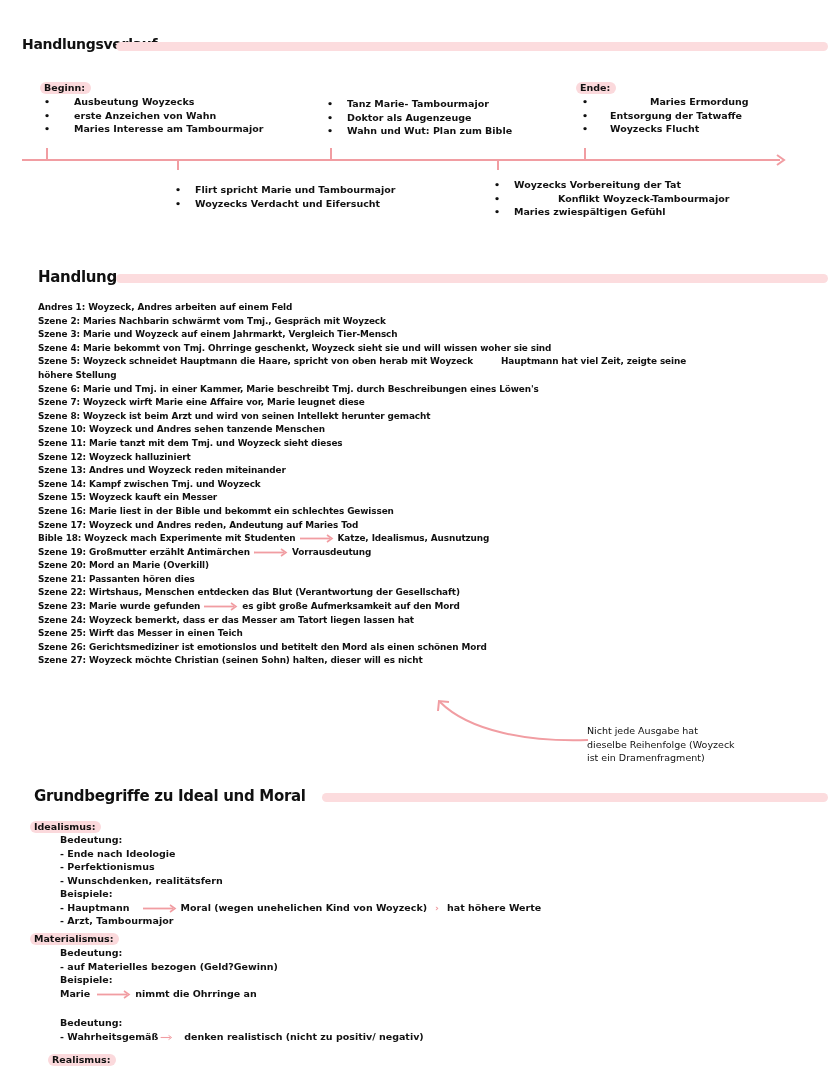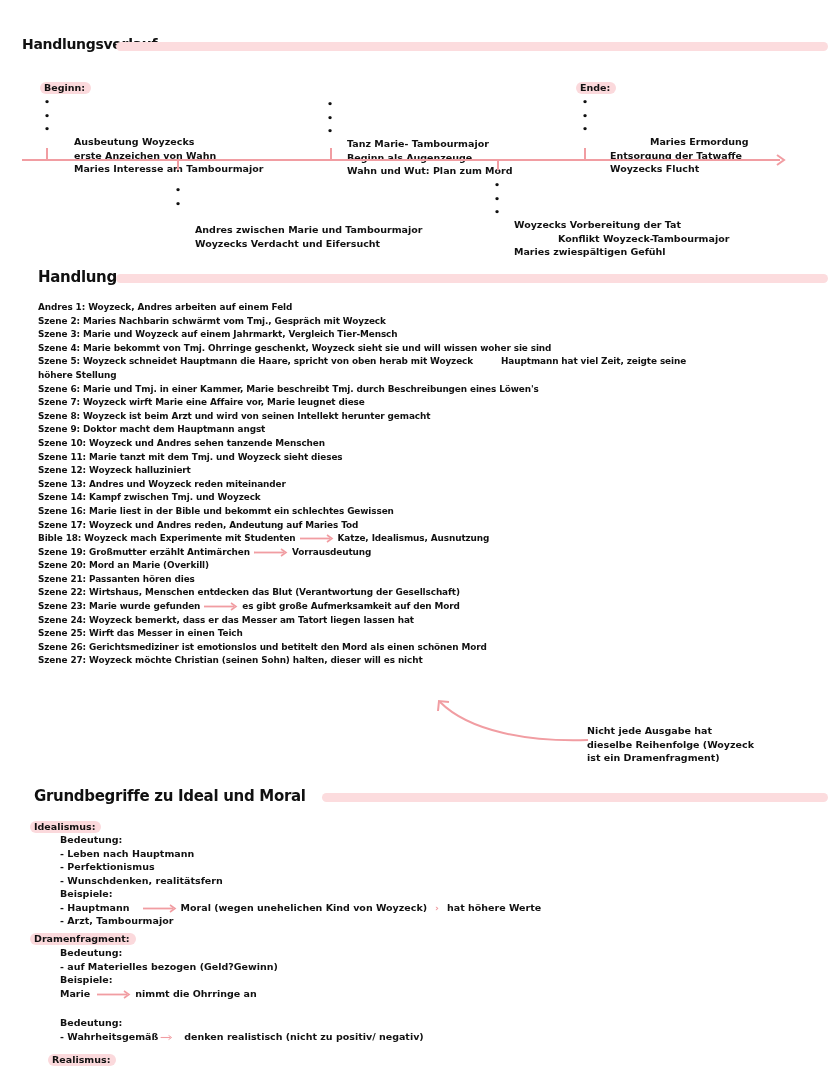--- a/index.html
+++ b/index.html
@@ -16,31 +16,31 @@
   }
   .label-pill {
     position: absolute; font-weight: bold; font-size: 9.5px; padding: 0 6px 0 4px;
     background: #fbd9dc; border-radius: 7px; line-height: 12px; white-space: nowrap;
   }
   .bullets { position: absolute; margin: 0; padding: 0; list-style: none; }
   .bullets li {
     font-size: 9.5px; font-weight: bold; line-height: 13.5px; white-space: nowrap; position: relative;
   }
   .bullets li .dot { position: absolute; left: 0; }
-  .bullets li .txt { position: absolute; white-space: nowrap; margin-top: 40px; }
+  .bullets li .txt { position: absolute; white-space: nowrap; }
   .line-pink { position: absolute; background: #f19da2; }
   .scenes { position: absolute; left: 38px; top: 301px; }
   .scene {
     font-size: 8.9px; font-weight: bold; line-height: 13.6px; white-space: nowrap; letter-spacing: -0.1px;
   }
   .scene .arrow, .mini-arrow {
     display: inline-block; width: 36px; height: 9px; vertical-align: middle; margin: 0 3px;
   }
   .note {
-    position: absolute; left: 587px; top: 724px; font-size: 9.5px; font-weight: bold; line-height: 13.5px; width: 200px;
+    position: absolute; left: 587px; top: 724px; font-size: 9.5px; font-weight: normal; line-height: 13.5px; width: 200px;
   }
   .concept { position: absolute; font-size: 9.5px; font-weight: bold; line-height: 13.5px; white-space: nowrap; }
   .chev { color: #f19da2; margin: 0 8px; }
 </style>
 </head>
 <body>
 
 <div class="abs heading" style="left:22px; top:36px;">Handlungsverlauf</div>
 <div class="heading-bar" style="left:116px; top:42px; width:712px;"></div>
 
@@ -60,25 +60,25 @@
     </li>
 </ul>
 
 <ul class="bullets" style="left:327px; top:97px; width:200px;">
   <li style="height:13.5px;">
       <span class="dot">•</span>
       <span class="txt" style="left:20px;text-align:right;">Tanz Marie- Tambourmajor</span>
     </li>
   <li style="height:13.5px;">
       <span class="dot">•</span>
-      <span class="txt" style="left:20px;">Beginn als Augenzeuge</span>
-    </li>
-  <li style="height:13.5px;">
-      <span class="dot">•</span>
-      <span class="txt" style="left:20px;">Wahn und Wut: Plan zum Mord</span>
+      <span class="txt" style="left:20px;">Doktor als Augenzeuge</span>
+    </li>
+  <li style="height:13.5px;">
+      <span class="dot">•</span>
+      <span class="txt" style="left:20px;">Wahn und Wut: Plan zum Bible</span>
     </li>
 </ul>
 
 <div class="label-pill" style="left:576px; top:82px;">Ende:</div>
 <ul class="bullets" style="left:582px; top:95px; width:220px;">
   <li style="height:13.5px;">
       <span class="dot">•</span>
       <span class="txt" style="left:28px;padding-left:40px;">Maries Ermordung</span>
     </li>
   <li style="height:13.5px;">
@@ -97,21 +97,21 @@
 </svg>
 <div class="line-pink" style="left:46px; top:148px; width:2px; height:12px;"></div>
 <div class="line-pink" style="left:177px; top:160px; width:2px; height:10px;"></div>
 <div class="line-pink" style="left:330px; top:148px; width:2px; height:12px;"></div>
 <div class="line-pink" style="left:497px; top:160px; width:2px; height:10px;"></div>
 <div class="line-pink" style="left:584px; top:148px; width:2px; height:12px;"></div>
 
 <ul class="bullets" style="left:175px; top:183px; width:280px;">
   <li style="height:13.5px;">
       <span class="dot">•</span>
-      <span class="txt" style="left:20px;">Andres zwischen Marie und Tambourmajor</span>
+      <span class="txt" style="left:20px;">Flirt spricht Marie und Tambourmajor</span>
     </li>
   <li style="height:13.5px;">
       <span class="dot">•</span>
       <span class="txt" style="left:20px;">Woyzecks Verdacht und Eifersucht</span>
     </li>
 </ul>
 
 <ul class="bullets" style="left:494px; top:178px; width:260px;">
   <li style="height:13.5px;">
       <span class="dot">•</span>
@@ -133,26 +133,26 @@
 <div class="scenes">
   <div class="scene"><span>Andres 1:</span> <span>Woyzeck, Andres arbeiten auf einem Feld</span></div>
   <div class="scene"><span>Szene 2:</span> <span>Maries Nachbarin schwärmt vom Tmj., Gespräch mit Woyzeck</span></div>
   <div class="scene"><span>Szene 3:</span> <span>Marie und Woyzeck auf einem Jahrmarkt, Vergleich Tier-Mensch</span></div>
   <div class="scene"><span>Szene 4:</span> <span>Marie bekommt von Tmj. Ohrringe geschenkt, Woyzeck sieht sie und will wissen woher sie sind</span></div>
   <div class="scene"><span>Szene 5:</span> <span>Woyzeck schneidet Hauptmann die Haare, spricht von oben herab mit Woyzeck</span><span style="display:inline-block; width:28px;"></span><span>Hauptmann hat viel Zeit, zeigte seine</span></div>
   <div class="scene">höhere Stellung</div>
   <div class="scene"><span>Szene 6:</span> <span>Marie und Tmj. in einer Kammer, Marie beschreibt Tmj. durch Beschreibungen eines Löwen's</span></div>
   <div class="scene"><span>Szene 7:</span> <span>Woyzeck wirft Marie eine Affaire vor, Marie leugnet diese</span></div>
   <div class="scene"><span>Szene 8:</span> <span>Woyzeck ist beim Arzt und wird von seinen Intellekt herunter gemacht</span></div>
-  <div class="scene"><span>Szene 9:</span> <span>Doktor macht dem Hauptmann angst</span></div>
   <div class="scene"><span>Szene 10:</span> <span>Woyzeck und Andres sehen tanzende Menschen</span></div>
   <div class="scene"><span>Szene 11:</span> <span>Marie tanzt mit dem Tmj. und Woyzeck sieht dieses</span></div>
   <div class="scene"><span>Szene 12:</span> <span>Woyzeck halluziniert</span></div>
   <div class="scene"><span>Szene 13:</span> <span>Andres und Woyzeck reden miteinander</span></div>
   <div class="scene"><span>Szene 14:</span> <span>Kampf zwischen Tmj. und Woyzeck</span></div>
+  <div class="scene"><span>Szene 15:</span> <span>Woyzeck kauft ein Messer</span></div>
   <div class="scene"><span>Szene 16:</span> <span>Marie liest in der Bible und bekommt ein schlechtes Gewissen</span></div>
   <div class="scene"><span>Szene 17:</span> <span>Woyzeck und Andres reden, Andeutung auf Maries Tod</span></div>
   <div class="scene"><span>Bible 18:</span> <span>Woyzeck mach Experimente mit Studenten</span><svg class="arrow" viewBox="0 0 36 9">
         <line x1="1" y1="4.5" x2="31" y2="4.5" stroke="#f19da2" stroke-width="1.8"></line>
         <polyline points="28,1 33,4.5 28,8" fill="none" stroke="#f19da2" stroke-width="1.6"></polyline>
       </svg><span>Katze, Idealismus, Ausnutzung</span></div>
   <div class="scene"><span>Szene 19:</span> <span>Großmutter erzählt Antimärchen</span><svg class="arrow" viewBox="0 0 36 9">
         <line x1="1" y1="4.5" x2="31" y2="4.5" stroke="#f19da2" stroke-width="1.8"></line>
         <polyline points="28,1 33,4.5 28,8" fill="none" stroke="#f19da2" stroke-width="1.6"></polyline>
       </svg><span>Vorrausdeutung</span></div>
@@ -178,32 +178,32 @@
   <div>dieselbe Reihenfolge (Woyzeck</div>
   <div>ist ein Dramenfragment)</div>
 </div>
 
 <div class="abs heading" style="left:34px; top:787px; font-size:15px;">Grundbegriffe zu Ideal und Moral</div>
 <div class="heading-bar" style="left:322px; top:793px; width:506px;"></div>
 
 <div class="label-pill" style="left:30px; top:821px;">Idealismus:</div>
 <div class="concept" style="left:60px; top:833px;">
   <div>Bedeutung:</div>
-  <div>- Leben nach Hauptmann</div>
+  <div>- Ende nach Ideologie</div>
   <div>- Perfektionismus</div>
   <div>- Wunschdenken, realitätsfern</div>
   <div>Beispiele:</div>
   <div><span>-  Hauptmann</span><svg class="mini-arrow" viewBox="0 0 36 9" style="margin-left:12px;">
         <line x1="1" y1="4.5" x2="31" y2="4.5" stroke="#f19da2" stroke-width="1.8"></line>
         <polyline points="28,1 33,4.5 28,8" fill="none" stroke="#f19da2" stroke-width="1.6"></polyline>
       </svg><span>Moral (wegen unehelichen Kind von Woyzeck)</span><span class="chev">›</span><span>hat höhere Werte</span></div>
   <div>- Arzt, Tambourmajor</div>
 </div>
 
-<div class="label-pill" style="left:30px; top:933px;">Dramenfragment:</div>
+<div class="label-pill" style="left:30px; top:933px;">Materialismus:</div>
 <div class="concept" style="left:60px; top:946px;">
   <div>Bedeutung:</div>
   <div>- auf Materielles bezogen (Geld?Gewinn)</div>
   <div>Beispiele:</div>
   <div><span>Marie</span><svg class="mini-arrow" viewBox="0 0 36 9" style="margin-left:6px;">
         <line x1="1" y1="4.5" x2="31" y2="4.5" stroke="#f19da2" stroke-width="1.8"></line>
         <polyline points="28,1 33,4.5 28,8" fill="none" stroke="#f19da2" stroke-width="1.6"></polyline>
       </svg><span>nimmt die Ohrringe an</span></div>
 </div>
 

